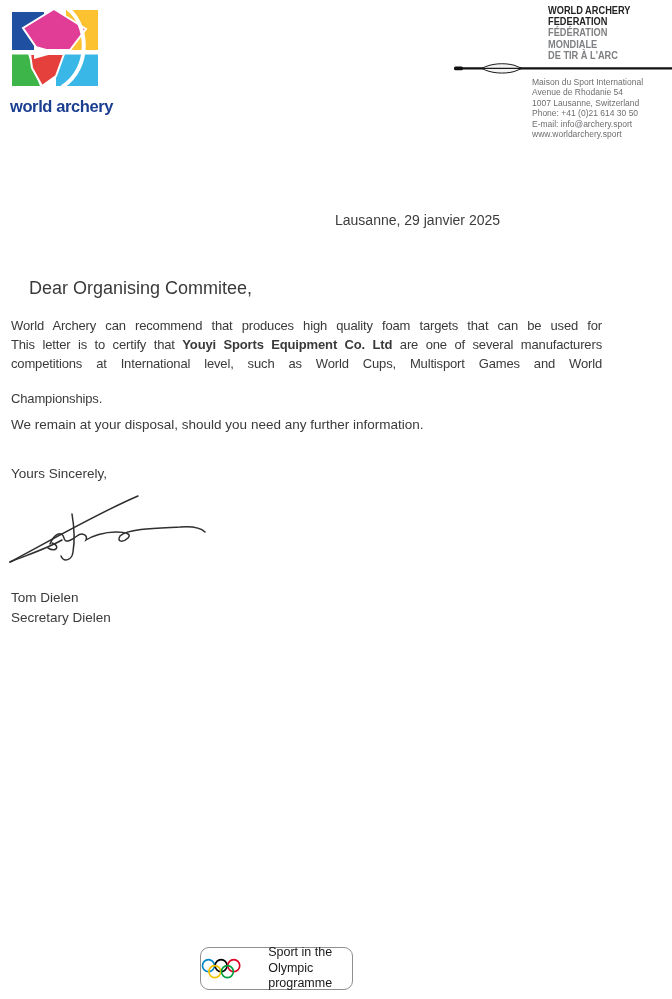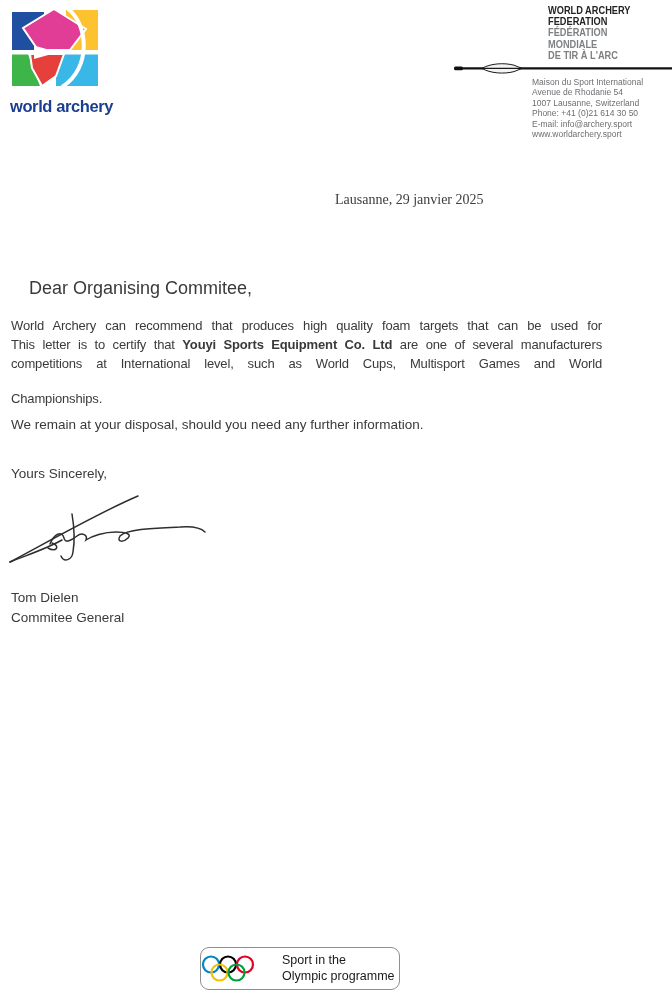--- a/index.html
+++ b/index.html
@@ -22,33 +22,33 @@
   }
   .hdr-en { color:#232323; }
   .hdr-fr { color:#7e8083; }
   .arrow-wrap { position:absolute; left:448px; top:62px; }
   .addr-block {
     position:absolute; left:532px; top:77px;
     font-size:8.5px; line-height:10.4px; color:#6d6e71; white-space:nowrap;
   }
 
   
-  .dateline { position:absolute; left:335px; top:192px; font-size:14px; color:#3c3c3c;font-family:Liberation Serif, serif; }
+  .dateline { position:absolute; left:335px; top:212px; font-size:14px; color:#3c3c3c; }
   .salutation { position:absolute; left:29px; top:278px; font-size:18px; }
   .para-main { position:absolute; left:11px; top:316px; width:591px; font-size:13px; letter-spacing:-0.15px; }
   .jline { line-height:19px; white-space:nowrap; text-align:justify; text-align-last:justify; }
   .jline.last { text-align-last:left;margin-top:16px; }
   .para-2 { position:absolute; left:11px; top:417px; font-size:13.5px; }
   .closing { position:absolute; left:11px; top:454px; font-size:13.5px;margin-top:12px; }
   .signature-wrap { position:absolute; left:4px; top:486px; }
   .signoff { position:absolute; left:11px; top:588px; font-size:13.5px; line-height:19.5px; }
 
   
   .olympic-badge {
-    position:absolute; left:200px; top:947px; width:200px; height:43px;
+    position:absolute; left:200px; top:947px; width:153px; height:43px;
     box-sizing:border-box; border:1.2px solid #8f8f8f; border-radius:9px;
     display:flex; align-items:center; gap:27px; background:#fff;
   }
   .olympic-text { font-size:12.5px; line-height:15.5px; color:#1a1a1a; }
 </style>
 </head>
 <body>
 
 <div class="page">
 
@@ -118,21 +118,21 @@
         <path d="M6 76 C26 68, 44 62, 58 54"></path>
         <path d="M44 62 C52 67, 57 60, 48 57"></path>
         <path d="M68 28 C70 40, 71 54, 69 66 C68 74, 60 77, 57 70"></path>
         <path d="M46 58 C50 48, 58 44, 60 52 C61 58, 68 54, 73 50 C78 46, 84 49, 82 54 C88 50, 100 46, 112 46 C122 46, 128 48, 124 52 C120 56, 112 57, 116 50 C124 42, 158 42, 176 41 C188 40, 197 42, 201 46"></path>
       </g>
     </svg>
   </div>
 
   <div class="signoff">
     <div>Tom Dielen</div>
-    <div>Commitee General</div>
+    <div>Secretary Dielen</div>
   </div>
 
   <div class="olympic-badge">
     <svg width="54" height="28" viewBox="0 0 54 28">
       <g fill="none" stroke-width="2.2">
         <circle cx="10" cy="9.5" r="8" stroke="#0085C7"></circle>
         <circle cx="27" cy="9.5" r="8" stroke="#000000"></circle>
         <circle cx="44" cy="9.5" r="8" stroke="#DF0024"></circle>
         <circle cx="18.5" cy="17.5" r="8" stroke="#F4C300"></circle>
         <circle cx="35.5" cy="17.5" r="8" stroke="#009F3D"></circle>

